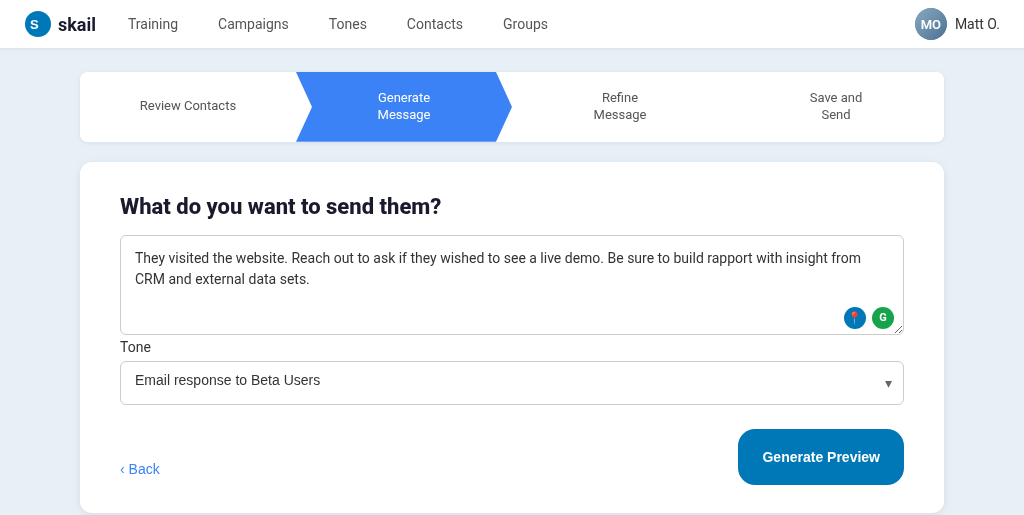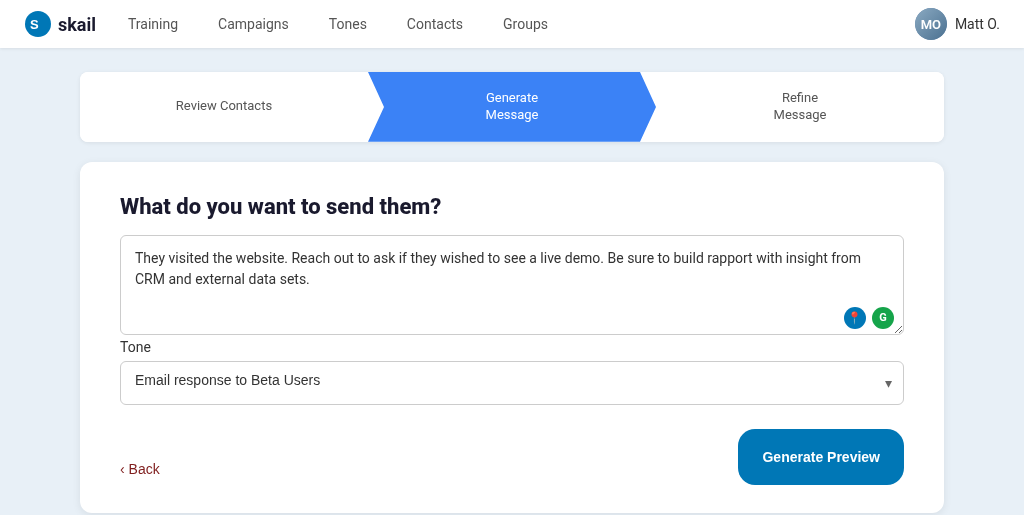--- a/index.html
+++ b/index.html
@@ -211,21 +211,21 @@
     
     .form-footer {
       display: flex;
       justify-content: space-between;
       align-items: center;
       margin-top: 24px;
     }
     .back-btn {
       background: none;
       border: none;
-      color: #7f1d1d;
+      color: #3b82f6;
       font-size: 14px;
       cursor: pointer;
       display: flex;
       align-items: center;
       gap: 4px;
       margin-top: 24px;
     }
     .generate-btn {
       background: #0077b6;
       color: #fff;
@@ -268,20 +268,23 @@
   <div class="stepper-container">
     <div class="step">
       <span class="step-label">Review
 Contacts</span>
     </div>
     <div class="step active">
       <span class="step-label">Generate<br>Message</span>
     </div>
     <div class="step">
       <span class="step-label">Refine<br>Message</span>
+    </div>
+    <div class="step">
+      <span class="step-label">Save and<br>Send</span>
     </div>
   </div>
 
   <div class="form-card">
     <h2 class="form-title">What do you want to send them?</h2>
 
     <div class="textarea-wrapper">
       <textarea class="message-textarea" style="">They visited the website. Reach out to ask if they wished to see a live demo. Be sure to build rapport with insight from CRM and external data sets.</textarea>
       <div class="textarea-icons">
         <div class="icon-btn icon-pin">📍</div>

